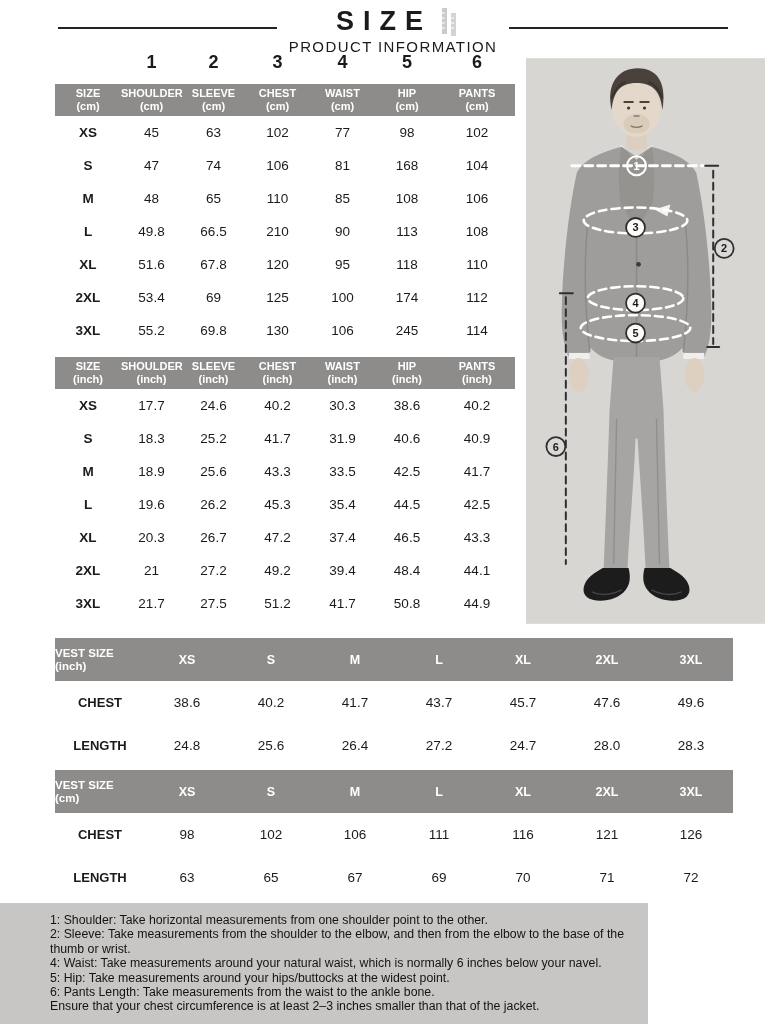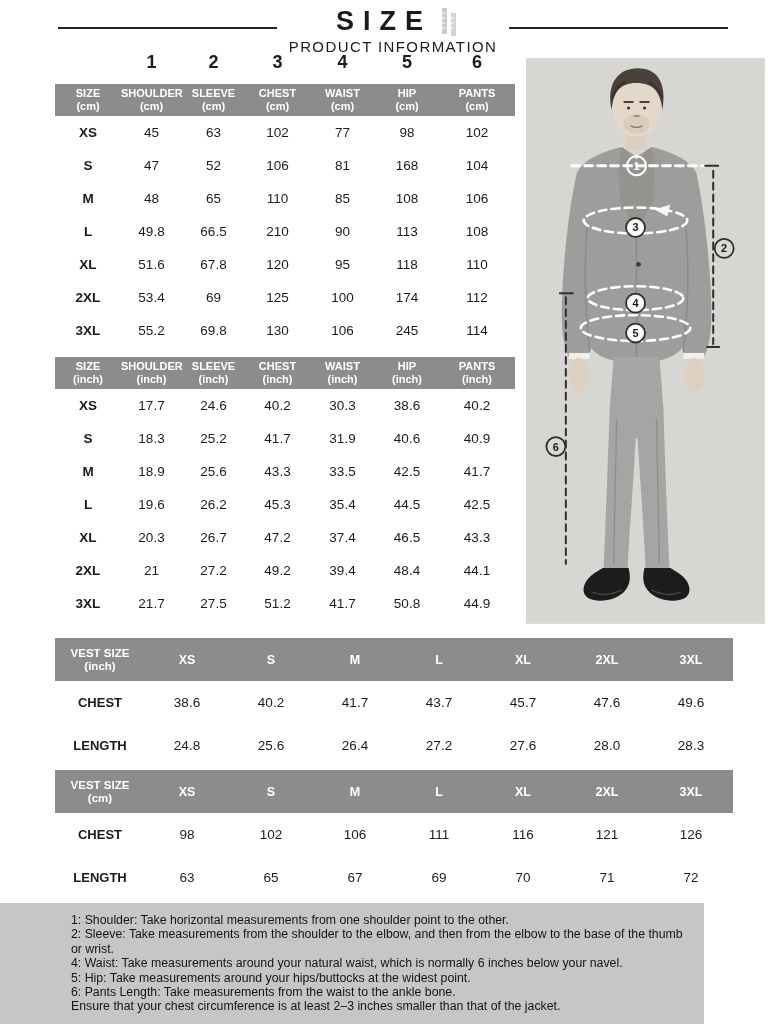--- a/index.html
+++ b/index.html
@@ -28,28 +28,28 @@
   .hcell{text-align:center;}
   .hname,.hunit{font-size:11px;font-weight:700;line-height:13px;}
   .strow{display:grid;grid-template-columns:66px 61px 63px 65px 65px 64px 76px;
     height:33px;align-items:center;text-align:center;font-size:13.5px;}
   .strow .size{font-weight:700;}
   
   .vest-tables{position:absolute;left:55px;top:638px;width:678px;}
   .vest-table + .vest-table{margin-top:3px;}
   .vhead{display:grid;grid-template-columns:90px repeat(7,1fr);
     background:var(--table-header-bg,#8d8c8a);color:#fff;align-items:center;height:43px;}
-  .vtitle{text-align:center;font-size:11.5px;font-weight:700;line-height:13px;}
+  .vtitle{font-size:11.5px;font-weight:700;line-height:13px;}
   .vhead .vsize{text-align:center;font-size:12.5px;font-weight:700;}
   .vrow{display:grid;grid-template-columns:90px repeat(7,1fr);height:43px;
     align-items:center;text-align:center;font-size:13.5px;}
   .vrow .vlabel{font-weight:700;font-size:13px;}
   
-  .notes{position:absolute;left:0;top:903px;width:704px;height:121px;
-    background:var(--notes-bg,#c7c6c4);box-sizing:border-box;padding:10px 10px 0 71px;}
+  .notes{position:absolute;left:0;top:903px;width:648px;height:121px;
+    background:var(--notes-bg,#c7c6c4);box-sizing:border-box;padding:10px 10px 0 50px;}
   .note-line{font-size:12.3px;line-height:14.4px;color:#141414;}
   
   .figure{position:absolute;left:526px;top:57px;width:239px;height:568px;}
   .figure svg{display:block;width:100%;height:100%;}
 </style>
 </head>
 <body>
 
 <div class="header">
   <div class="hline left"></div>
@@ -114,21 +114,21 @@
         <div class="val">45</div>
         <div class="val">63</div>
         <div class="val">102</div>
         <div class="val">77</div>
         <div class="val">98</div>
         <div class="val">102</div>
       </div>
       <div class="strow">
         <div class="size">S</div>
         <div class="val">47</div>
-        <div class="val">52</div>
+        <div class="val">74</div>
         <div class="val">106</div>
         <div class="val">81</div>
         <div class="val">168</div>
         <div class="val">104</div>
       </div>
       <div class="strow">
         <div class="size">M</div>
         <div class="val">48</div>
         <div class="val">65</div>
         <div class="val">110</div>
@@ -291,21 +291,21 @@
         <div class="val">45.7</div>
         <div class="val">47.6</div>
         <div class="val">49.6</div>
       </div>
       <div class="vrow">
         <div class="vlabel">LENGTH</div>
         <div class="val">24.8</div>
         <div class="val">25.6</div>
         <div class="val">26.4</div>
         <div class="val">27.2</div>
-        <div class="val">27.6</div>
+        <div class="val">24.7</div>
         <div class="val">28.0</div>
         <div class="val">28.3</div>
       </div>
     </div>
     <div class="vest-table">
       <div class="vhead">
         <div class="vtitle">VEST SIZE<br>(cm)</div>
         <div class="vsize">XS</div>
         <div class="vsize">S</div>
         <div class="vsize">M</div>

